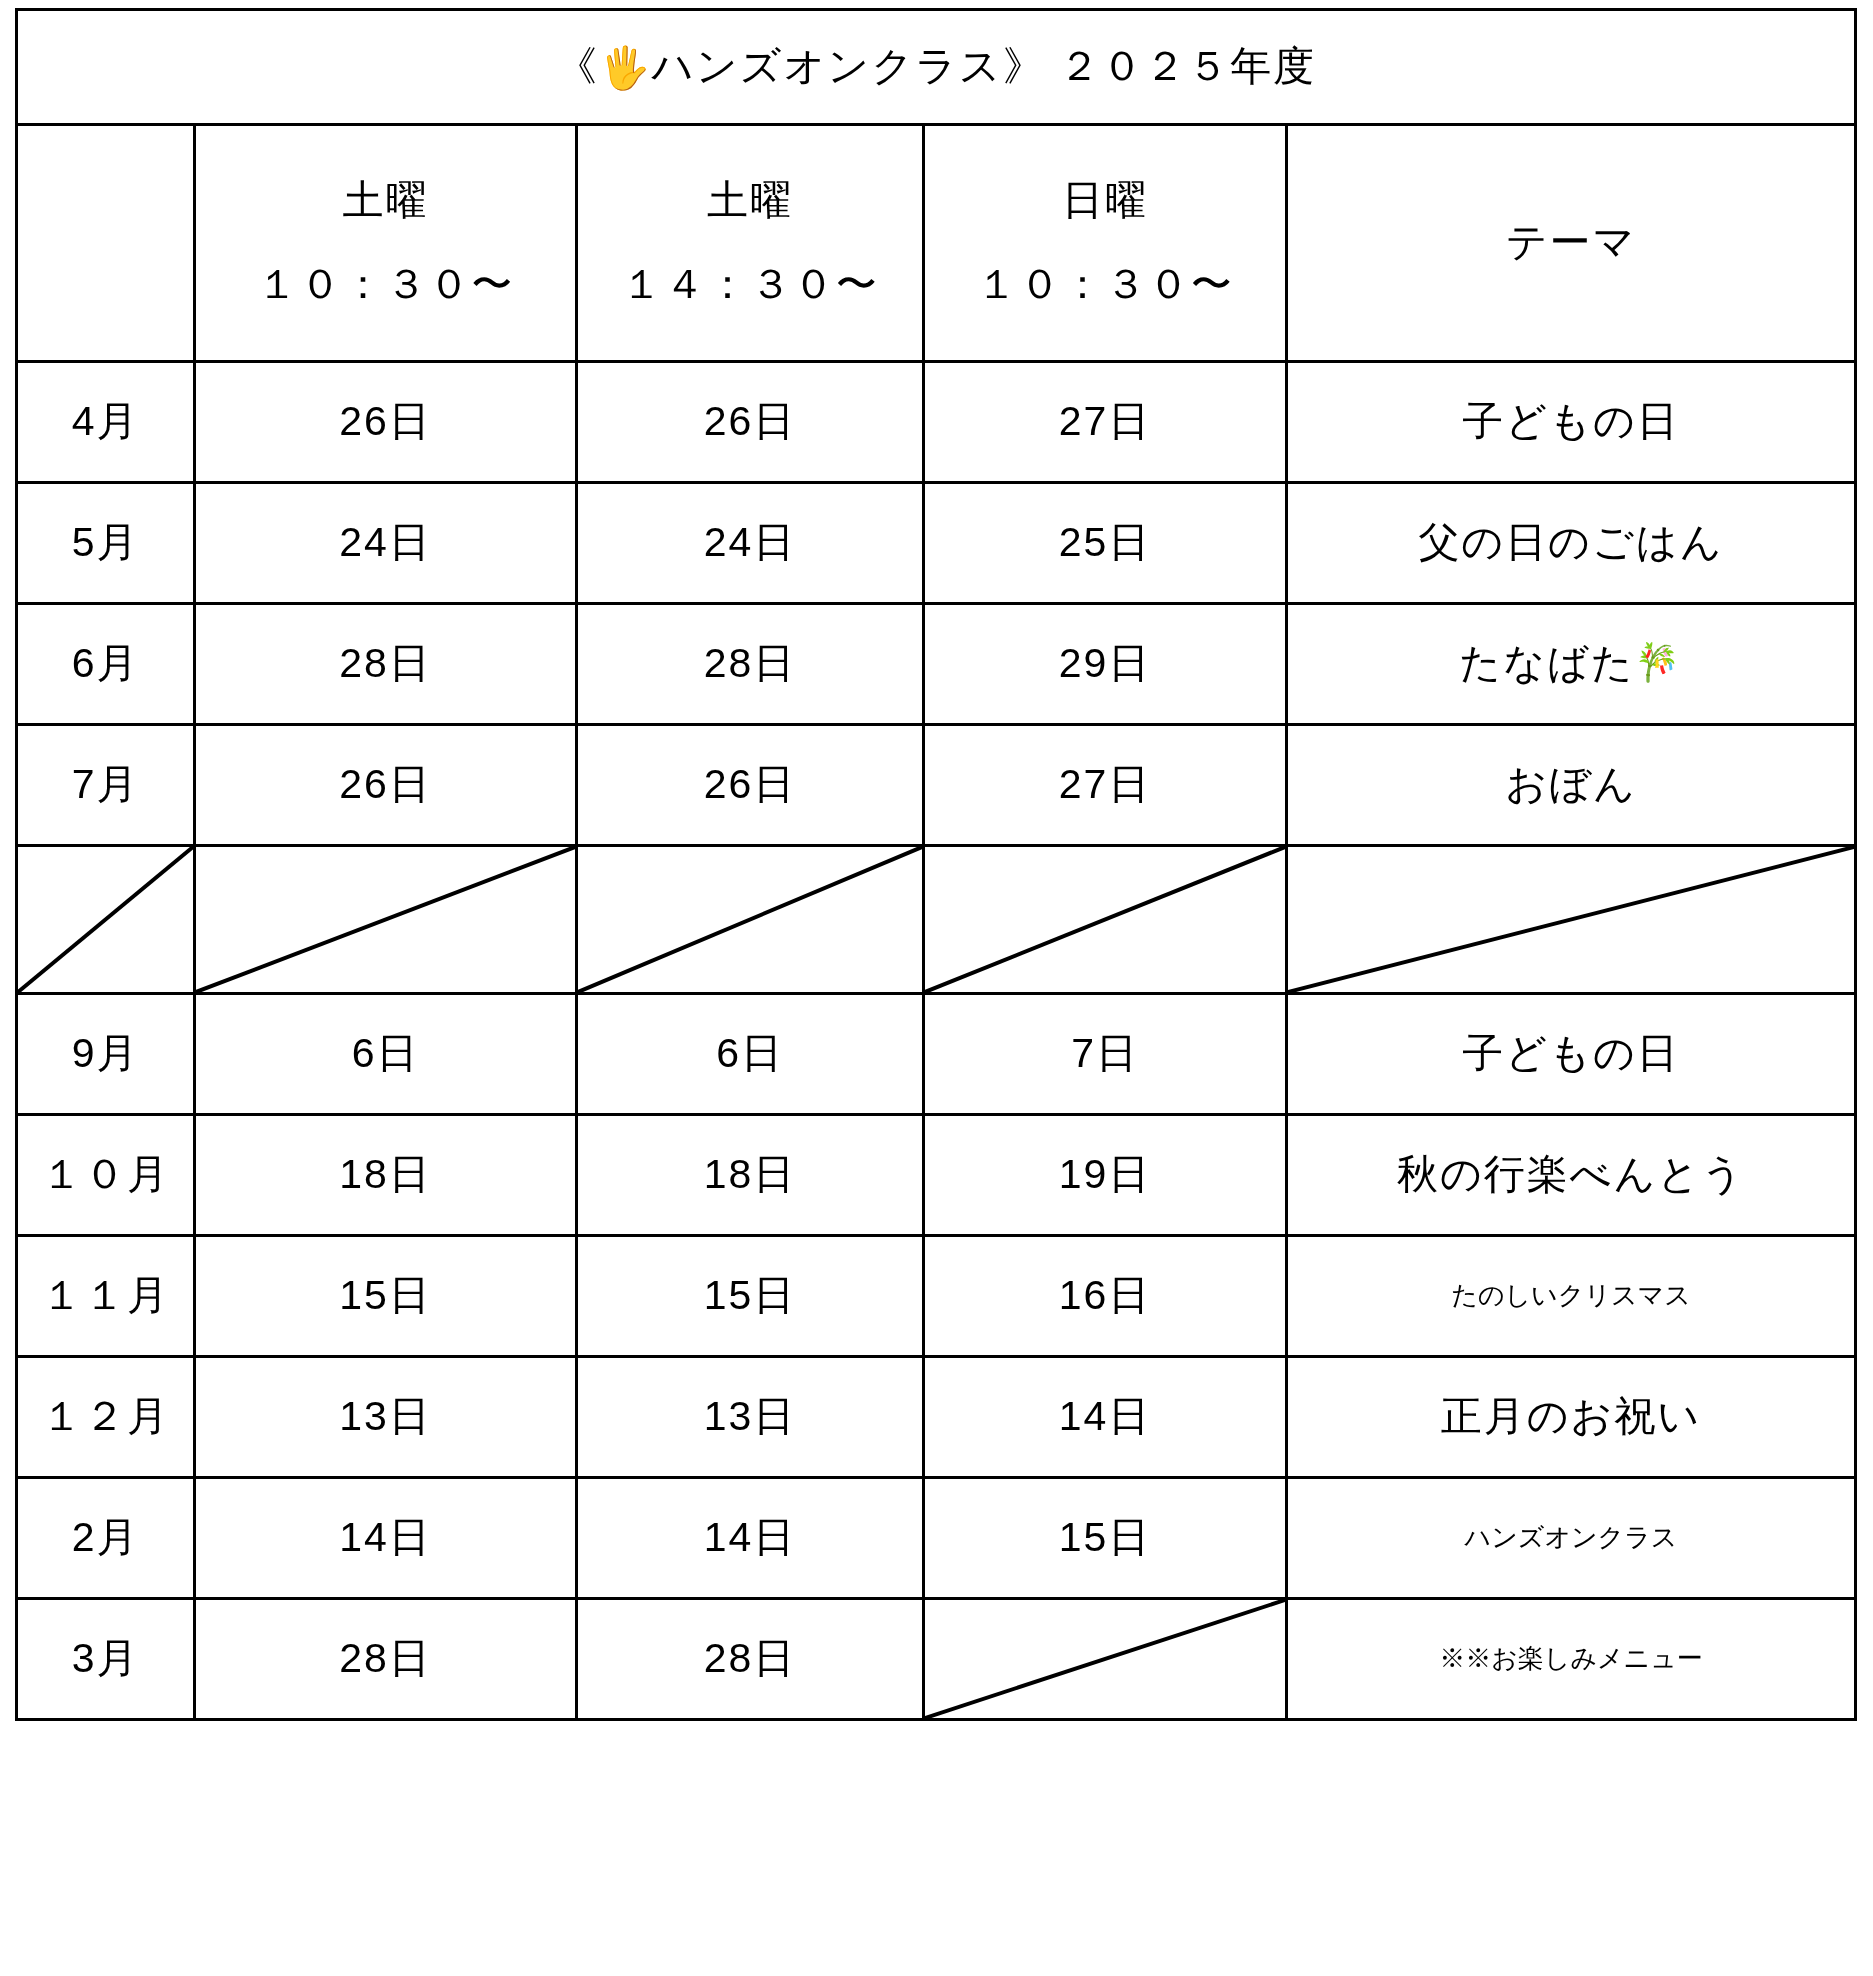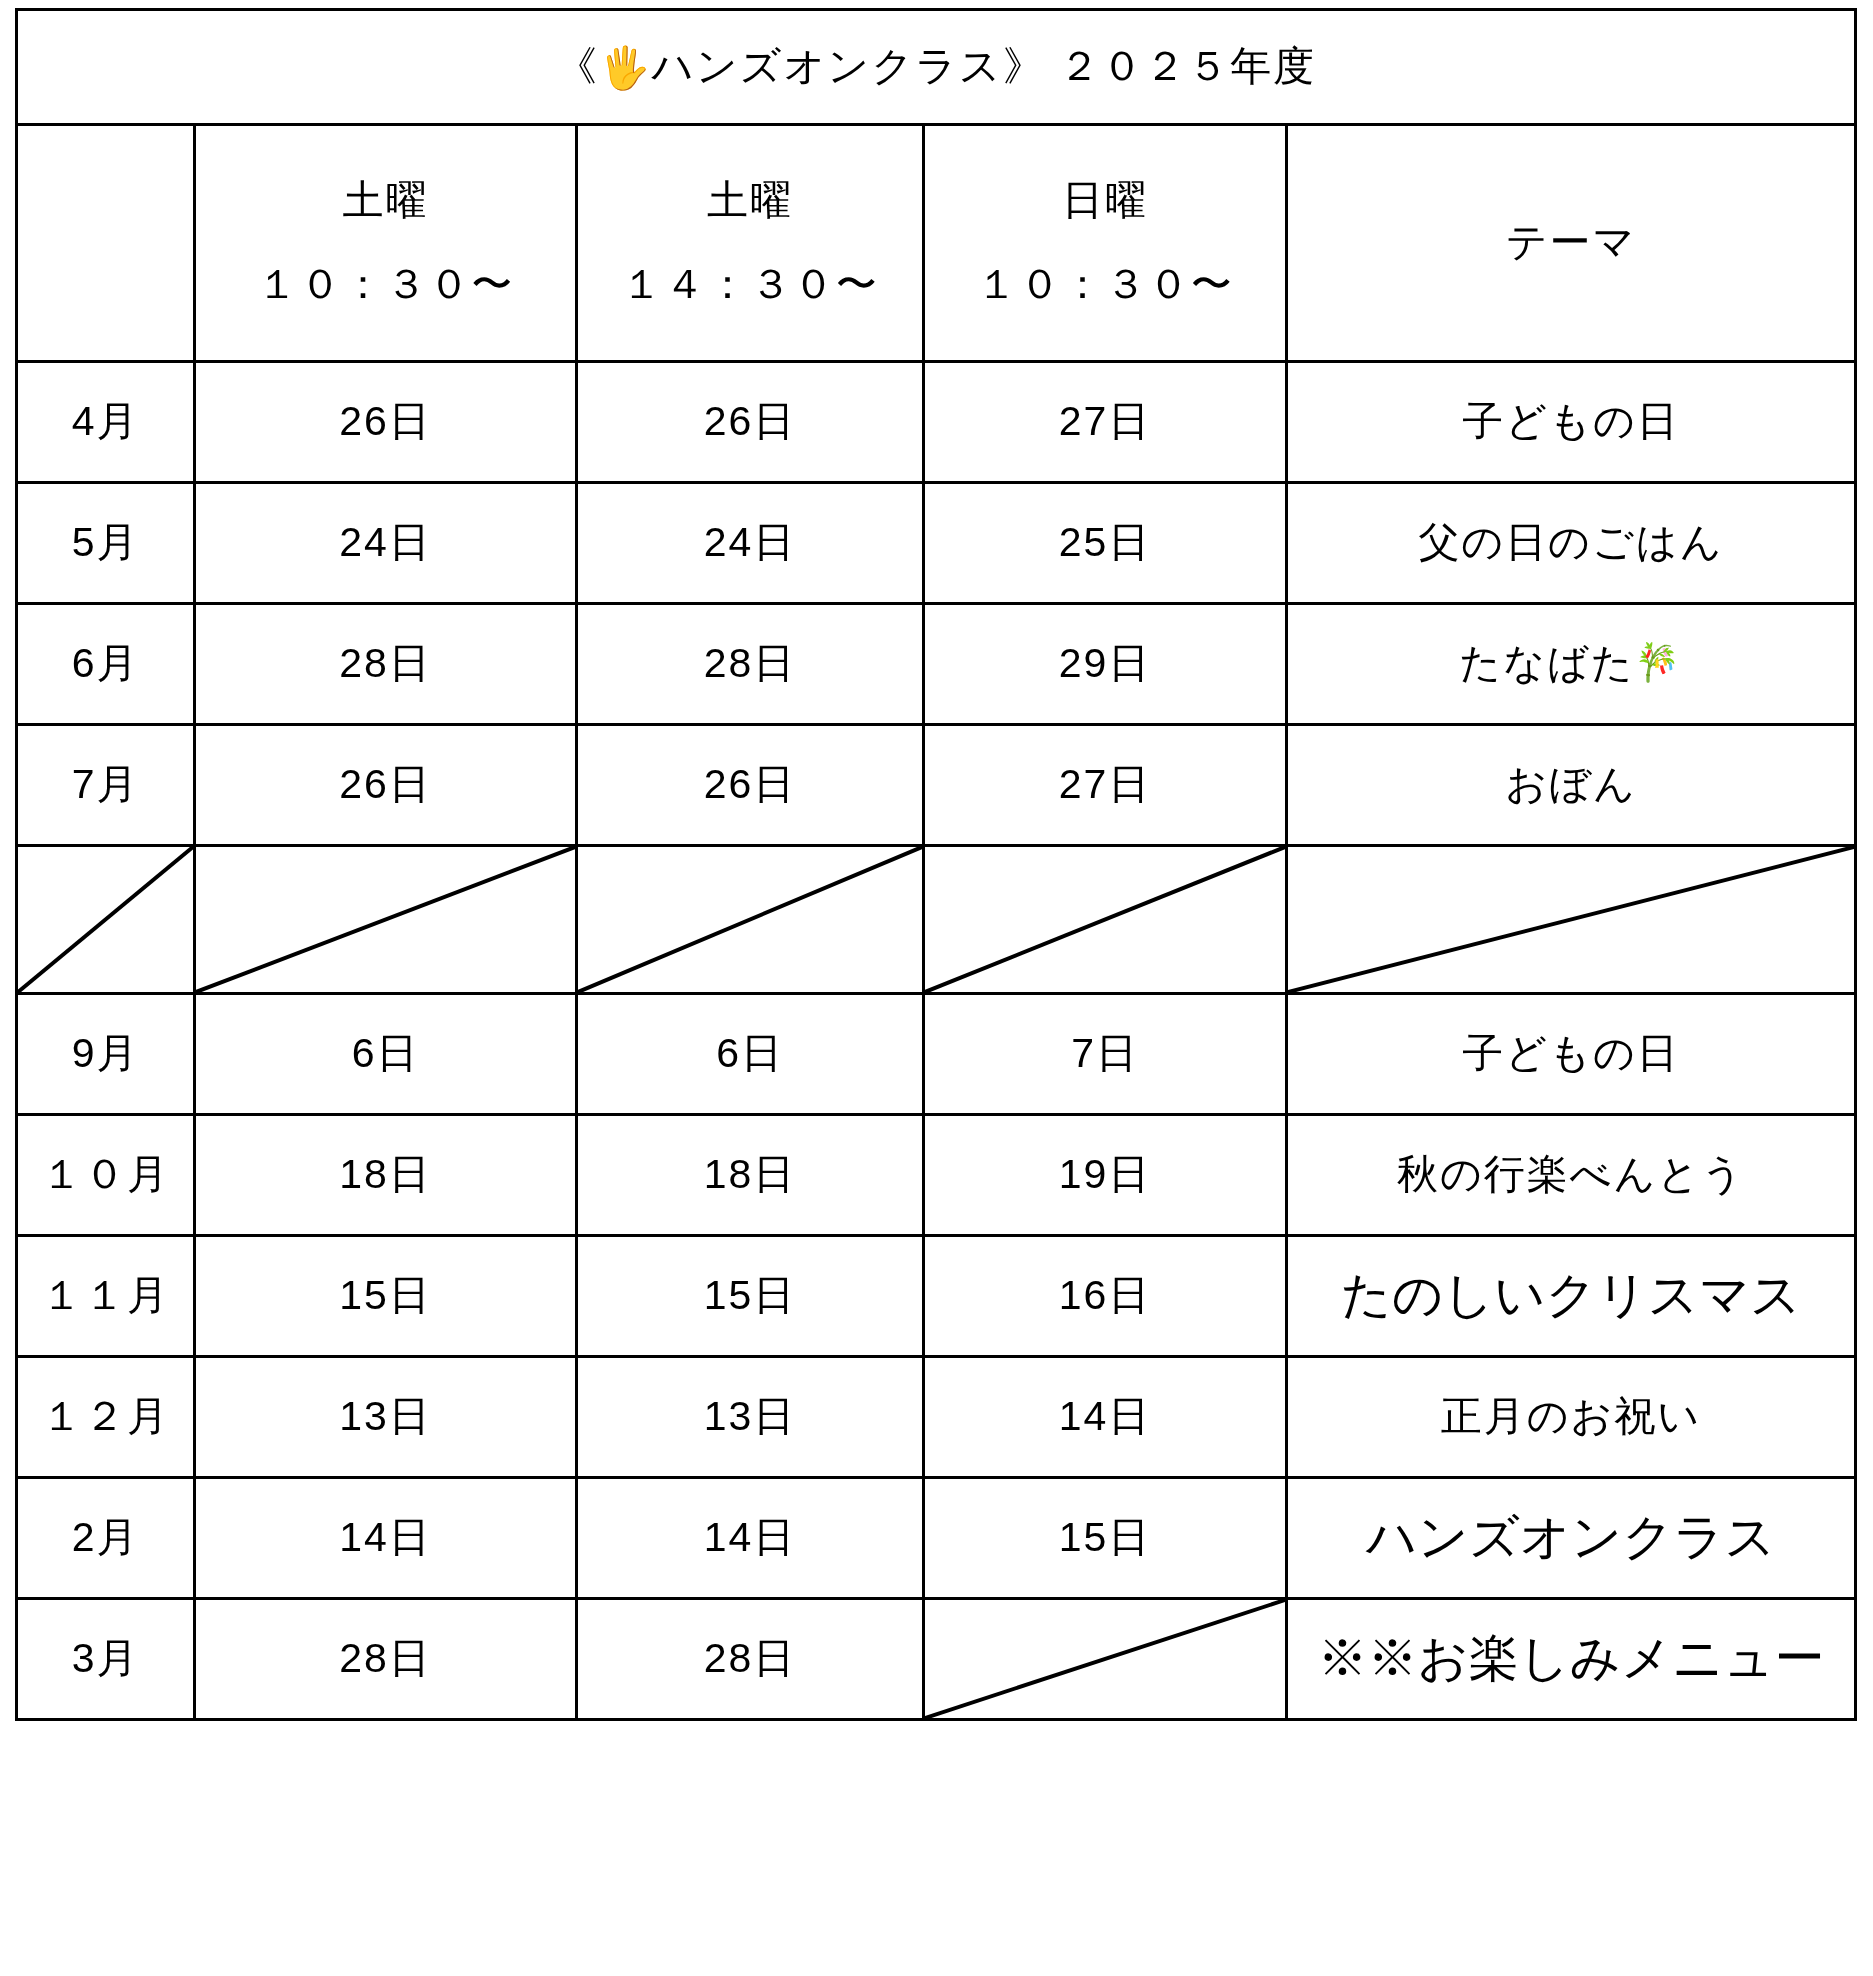--- a/index.html
+++ b/index.html
@@ -83,21 +83,21 @@
   }
   .data-row td { height: 118px; }
   .theme-cell {
     text-align: left;
     padding-left: 20.6px;
     font-size: 43px;
     letter-spacing: 0.9px;
     white-space: nowrap;
   }
   .theme-cell.small {
-    font-size: 50px;
+    font-size: 26px;
     letter-spacing: 0px;
   }
   .blank-row td { height: 145px; }
   .slash {
     position: absolute;
     left: 0; top: 0; right: 0; bottom: 0;
     pointer-events: none;
   }
   .slash svg { display: block; width: 100%; height: 100%; }
   .empty-month {

